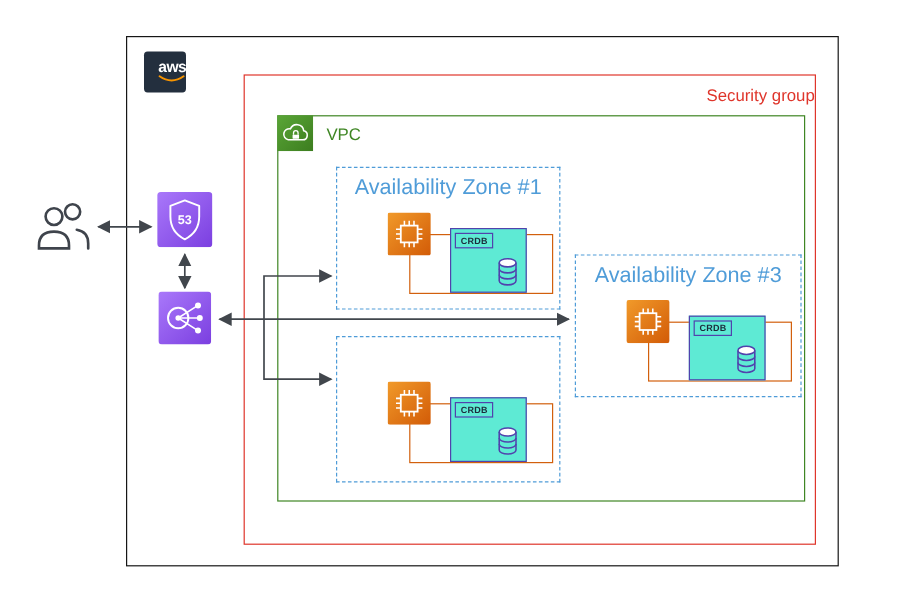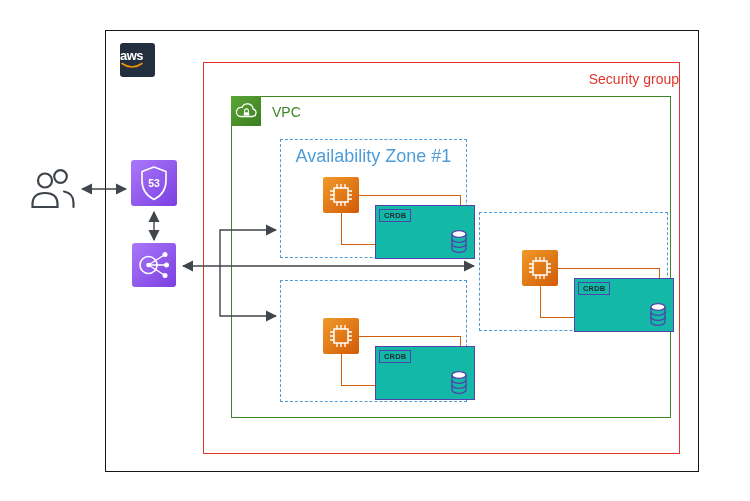--- a/index.html
+++ b/index.html
@@ -23,28 +23,28 @@
   
   .az { position: absolute; border: 1.4px dashed #4f9cd8; }
   .az1 { left: 48px;  top: 42px;  width: 185px; height: 117px; }
   .az2 { left: 48px;  top: 183px; width: 185px; height: 120px; }
   .az3 { left: 247px; top: 115px; width: 187px; height: 117px; }
   .az-label { position: absolute; top: 6px; left: 0; width: 100%; text-align: center; color: #4f9cd8; font-size: 18px; }
 
   
   .group-box { position: absolute; left: 60px; top: 55px; width: 118px; height: 48px; border: 1px solid #d2600d; background: transparent; }
   .chip      { position: absolute; left: 42px; top: 37px; width: 36px; height: 36px; }
-  .crdb-node { position: absolute; left: 94px; top: 65px; width: 62px; height: 52px; background: #14b8a6; border: 1.4px solid #5142ad; padding-left: 36px; }
+  .crdb-node { position: absolute; left: 94px; top: 50px; width: 62px; height: 52px; background: #5eead4; border: 1.4px solid #5142ad; }
   .crdb-tag  { position: absolute; left: 3px; top: 3px; border: 1px solid #5142ad; padding: 1px 4px;
                font-size: 7.5px; font-weight: bold; color: #1c2a3a; letter-spacing: 0.2px; }
   .db-icon   { position: absolute; right: 5px; bottom: 3px; }
 
   
   .aws-logo { position: absolute; left: 14px; top: 12px; width: 35px; height: 34px; background: #232f3e; border-radius: 3px;
-              display: flex; flex-direction: column; align-items: flex-start; justify-content: center; }
+              display: flex; flex-direction: column; align-items: flex-end; justify-content: center; }
   .aws-logo span { color: #fff; font-weight: bold; font-size: 13px; line-height: 12px; letter-spacing: -0.5px; }
 
   
   .users-icon { left: 27px; top: 165px; }
   .r53-icon   { left: 131px; top: 160px; width: 46px; height: 46px; }
   .lb-icon    { left: 132px; top: 243px; width: 44px; height: 44px; }
 
   
   .arrows { position: absolute; inset: 0; width: 750px; height: 501px; pointer-events: none; z-index: 30; }
 </style>
@@ -151,20 +151,21 @@
             </svg>
           </div>
           <svg class="chip" width="36" height="36" viewBox="0 0 36 36">
             <rect width="36" height="36" rx="2" fill="url(#gradOrange)"></rect>
             <rect x="11" y="11" width="14" height="14" fill="none" stroke="#fff" stroke-width="1.5"></rect>
             <path d="M14 7V11 M18 7V11 M22 7V11 M14 25V29 M18 25V29 M22 25V29 M7 14H11 M7 18H11 M7 22H11 M25 14H29 M25 18H29 M25 22H29" stroke="#fff" stroke-width="1.3"></path>
           </svg>
         </div>
 
         <div class="az az3">
+          <div class="az-label">Availability Zone #3</div>
           <div class="group-box"></div>
           <div class="crdb-node">
             <span class="crdb-tag">CRDB</span>
             <svg class="db-icon" width="20" height="26" viewBox="0 0 20 26">
               <g stroke="#5142ad" stroke-width="1.3" fill="none">
                 <path d="M3 5 V20 a7 3.4 0 0 0 14 0 V5"></path>
                 <ellipse cx="10" cy="5" rx="7" ry="3.4" fill="#fff"></ellipse>
                 <path d="M3 10 a7 3.4 0 0 0 14 0"></path>
                 <path d="M3 15 a7 3.4 0 0 0 14 0"></path>
               </g>

